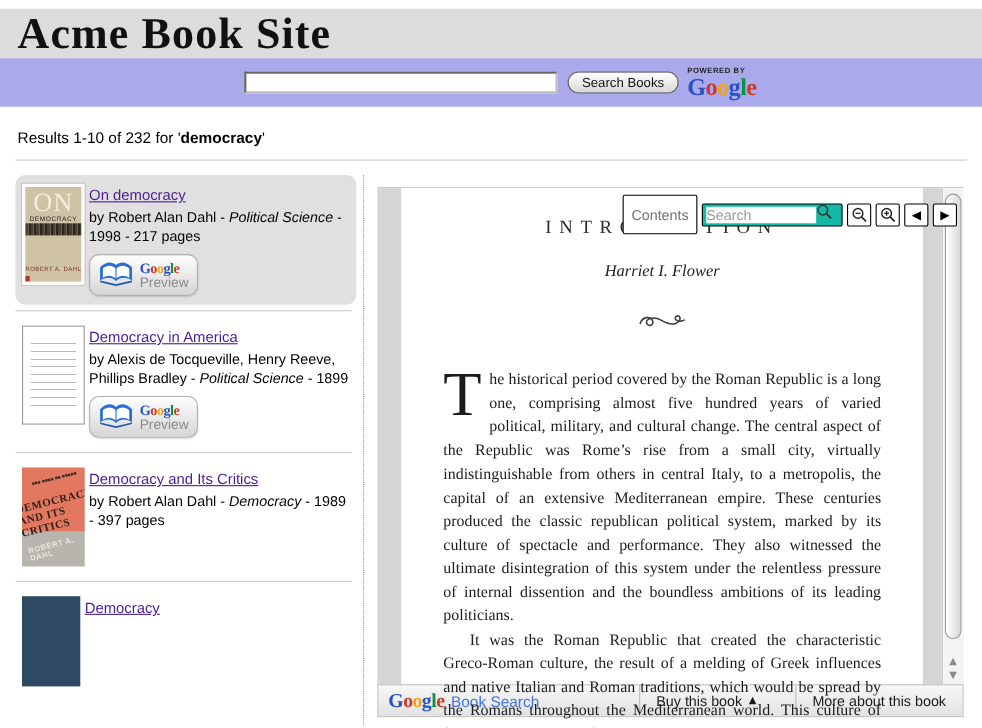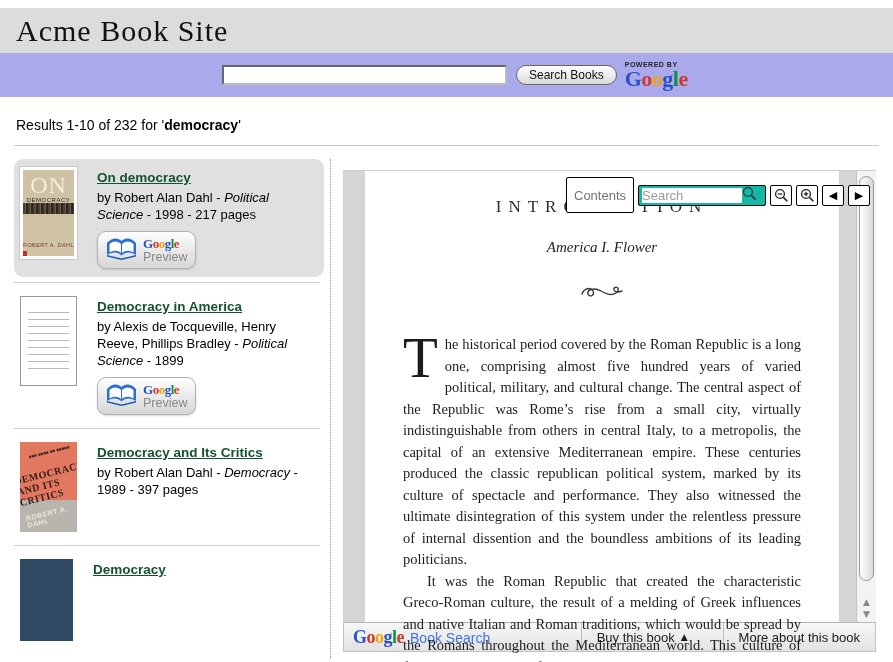--- a/index.html
+++ b/index.html
@@ -1,21 +1,21 @@
 <!DOCTYPE html>
 <html><head>
 <meta charset="utf-8">
 <style>
   * { margin:0; padding:0; box-sizing:border-box; }
   body { font-family:"Liberation Sans", sans-serif; background:#fff; }
   .page { position:relative; width:893px; height:662px; overflow:hidden; background:#fff; }
 
   
   .site-header { margin-top:8px; height:45px; background:#dcdcdc; display:flex; align-items:center; padding-left:16px; }
-  .site-title { font-family:"Liberation Serif", serif; font-weight:normal; font-size:30px; color:#111; letter-spacing:1px; }
+  .site-title { font-family:"Liberation Serif", serif; font-weight:bold; font-size:40px; color:#111; letter-spacing:1px; }
 
   .search-bar { height:44px; background:#a9a9ec; display:flex; align-items:center; }
   .book-search-input { margin-left:222px; width:285px; height:20px; border:2px inset #bbb; background:#fff; font-size:13px; padding:0 4px; }
   .search-books-btn { margin-left:9px; height:20px; padding:0 12px; font-size:12px; color:#111;
      border:1px solid #666; border-radius:10px; background:linear-gradient(#ffffff,#d8d8d8); cursor:pointer; font-family:"Liberation Sans",sans-serif; }
   .powered-by { margin-left:8px; display:flex; flex-direction:column; line-height:1; }
   .powered-by-text { font-size:7px; letter-spacing:.5px; color:#222; margin-bottom:1px; font-weight:bold; }
   .glogo { font-family:"Liberation Serif", serif; font-weight:bold; letter-spacing:-.5px; }
   .glogo-lg { font-size:22px; line-height:.9; }
   .glogo-md { font-size:18px; }
@@ -23,27 +23,27 @@
 
   
   .results-info { margin:20px 0 0 16px; font-size:14px; color:#000; }
   .results-info b { font-weight:bold; }
   .top-divider { margin:12px 14px 0 14px; border-top:1px solid #c9c9c9; }
 
   
   .content { display:flex; align-items:flex-start; padding-left:14px; }
   .results-col { width:317px; margin-top:13px; border-right:1px dotted #999; padding-right:6px; min-height:500px; }
 
-  .result { display:flex; gap:20px; padding:8px 6px; }
+  .result { display:flex; gap:4px; padding:8px 6px; }
   .result.selected { background:#e0e0e0; border-radius:9px; }
   .sep { border-top:1px solid #ccc; margin:5px 4px 5px 0; }
 
   .cover { flex:none; }
   .result-text { font-size:13px; line-height:17px; color:#000; padding-top:2px; }
-  .title-link { display:inline-block; color:#14532d; font-weight:bold; font-size:13.5px; text-decoration:underline; margin-bottom:3px; cursor:pointer; }
+  .title-link { display:inline-block; color:#4c1d95; font-weight:normal; font-size:13.5px; text-decoration:underline; margin-bottom:3px; cursor:pointer; }
   .byline i { font-style:italic; }
   .snippet { margin-top:0; }
 
   
   .cover-1 { width:57px; height:92px; background:#cfc2a5; border:3px solid #fff; outline:1px solid #c9c9c9; position:relative; overflow:hidden; }
   .c1-on { font-family:"Liberation Serif",serif; font-size:24px; color:rgba(245,240,222,.95); text-align:center; margin-top:2px; letter-spacing:1px; }
   .c1-title { font-size:6px; color:#2e2620; text-align:center; letter-spacing:.5px; margin-top:-2px; }
   .c1-band { height:11px; background:repeating-linear-gradient(90deg,#4a3f33 0 2px,#6b5c48 2px 3px,#2e261e 3px 5px); }
   .c1-author { position:absolute; bottom:8px; width:100%; text-align:center; font-size:5.5px; color:#7a3b2e; letter-spacing:.4px; }
   .c1-dot { position:absolute; bottom:0; left:0; width:4px; height:5px; background:#c03020; }
@@ -220,21 +220,21 @@
       </div>
 
     </div>
 
     <div class="viewer">
       <div class="v-page-area">
         <div class="v-left-edge"></div>
 
         <div class="v-page">
           <div class="bp-heading">INTRODUCTION</div>
-          <div class="bp-author">America I. Flower</div>
+          <div class="bp-author">Harriet I. Flower</div>
           <div class="bp-fleuron">
             <svg width="46" height="16" viewBox="0 0 46 16">
               <path d="M3 10 C5 4, 12 3, 14 7 C16 11, 11 14, 9 10 C7 6, 15 3, 22 7 C27 10, 33 12, 37 9 C41 6, 39 2, 36 3.5 C33 5, 36 10, 43 7" stroke="#3a3a3a" fill="none" stroke-width="1.4" stroke-linecap="round"></path>
             </svg>
           </div>
           <p class="bp-body"><span class="dropcap">T</span><span>he historical period covered by the Roman Republic is a long one, comprising almost five hundred years of varied political, military, and cultural change. The central aspect of the Republic was Rome’s rise from a small city, virtually indistinguishable from others in central Italy, to a metropolis, the capital of an extensive Mediterranean empire. These centuries produced the classic republican political system, marked by its culture of spectacle and performance. They also witnessed the ultimate disintegration of this system under the relentless pressure of internal dissention and the boundless ambitions of its leading politicians.</span></p>
           <p class="bp-para2">It was the Roman Republic that created the characteristic Greco-Roman culture, the result of a melding of Greek influences and native Italian and Roman traditions, which would be spread by the Romans throughout the Mediterranean world. This culture of fusion, a hallmark of the republican ethos, can be traced in literature, art, architecture, law, rhetoric, philosophy, and everyday life. Latin literature in all genres of prose and verse also emerged during the time of Rome’s imperial expansion. Above all, the vast changes between the early fifth century and</p>
         </div>
 
         <div class="v-right-edge"></div>

